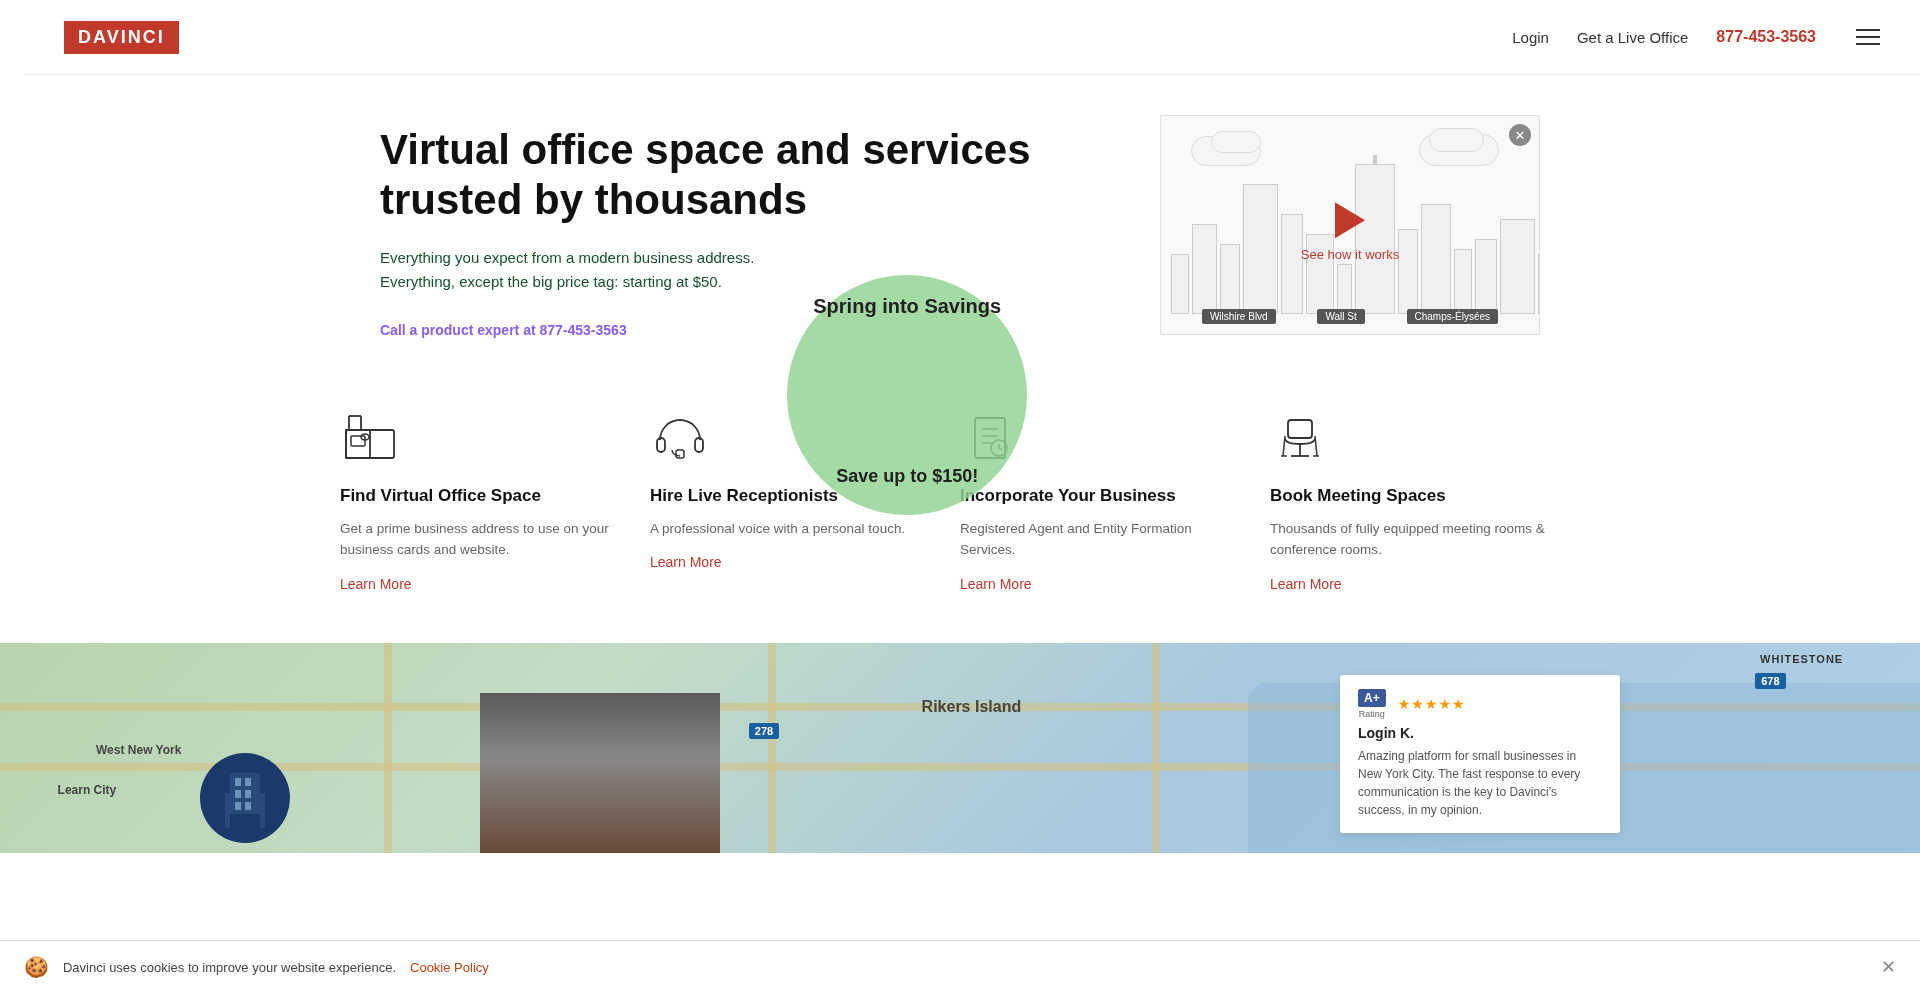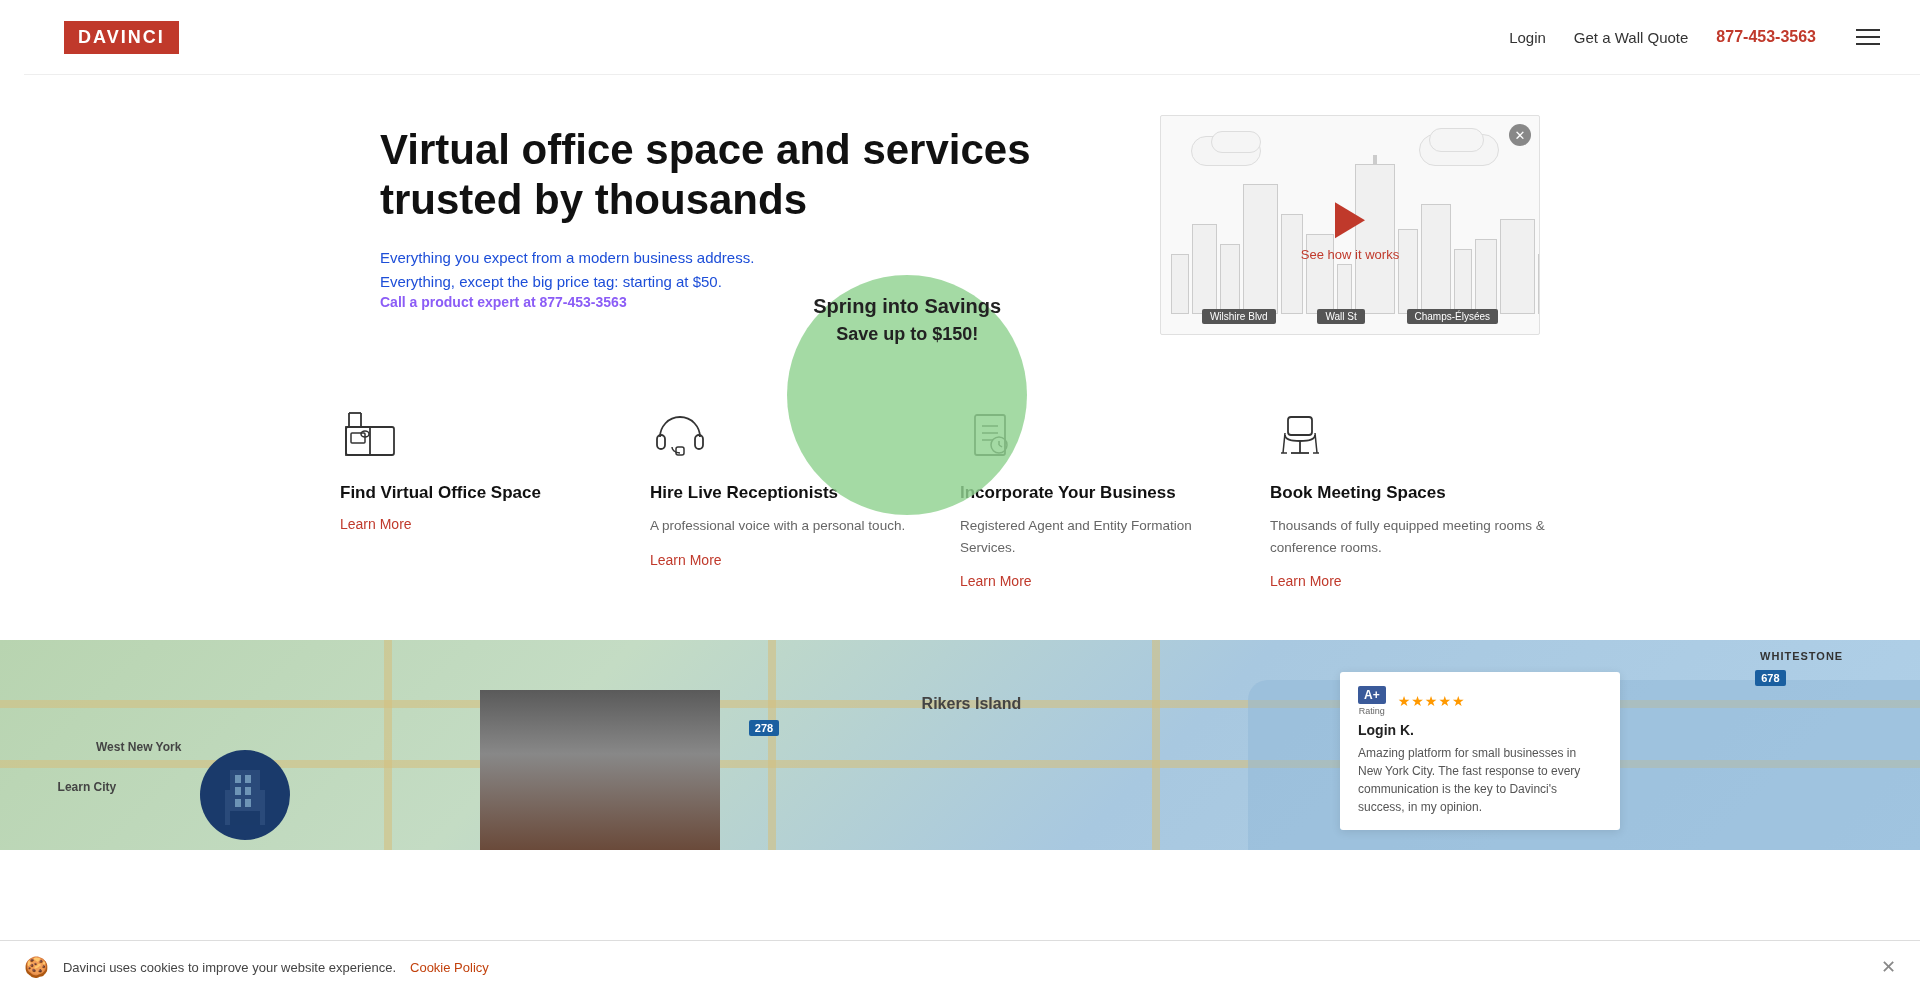--- a/index.html
+++ b/index.html
@@ -70,22 +70,23 @@
     }
     .hero-title {
       font-size: 42px;
       font-weight: 900;
       line-height: 1.2;
       color: #111;
       margin-bottom: 20px;
     }
     .hero-subtitle {
       font-size: 15px;
-      color: #1d4ed8;
+      color: #14532d;
       line-height: 1.6;
+      margin-bottom: 28px;
     }
     .search-bar {
       display: flex;
       align-items: center;
       border: 1.5px solid #ddd;
       border-radius: 3px;
       overflow: hidden;
       max-width: 580px;
       margin-bottom: 16px;
     }
@@ -231,21 +232,21 @@
       top: 280px;
       left: 50%;
       transform: translateX(-50%);
       width: 240px;
       height: 240px;
       background: rgba(144, 210, 144, 0.82);
       border-radius: 50%;
       display: flex;
       flex-direction: column;
       align-items: center;
-      justify-content: flex-start;
+      justify-content: space-between;
       text-align: center;
       padding: 20px;
       z-index: 10;
     }
     .promo-title {
       font-size: 20px;
       font-weight: bold;
       color: #222;
       margin-bottom: 6px;
     }
@@ -404,21 +405,21 @@
     
     svg { display: block; }
   </style>
 </head>
 <body>
 
 <header class="header">
   <div class="logo">DAVINCI</div>
   <nav class="header-nav">
     <a href="#">Login</a>
-    <a href="#">Get a Wall Quote</a>
+    <a href="#">Get a Live Office</a>
     <span class="header-phone">877-453-3563</span>
     <div class="hamburger">
       <span></span>
         <span></span>
         <span></span>
     </div>
   </nav>
 </header>
 
 <section style="position:relative; max-width:1320px; margin:0 auto; padding: 0 40px;">
@@ -493,20 +494,21 @@
         <rect x="5" y="18" width="48" height="28" rx="2" stroke="#333" stroke-width="1.8" fill="none"></rect>
         <rect x="5" y="18" width="24" height="28" stroke="#333" stroke-width="1.8" fill="none"></rect>
         <rect x="10" y="24" width="14" height="10" rx="1" stroke="#333" stroke-width="1.5" fill="none"></rect>
         <rect x="20" y="22" width="8" height="6" rx="4" stroke="#333" stroke-width="1.5" fill="none"></rect>
         <line x1="8" y1="4" x2="8" y2="18" stroke="#333" stroke-width="1.8"></line>
         <line x1="20" y1="4" x2="20" y2="18" stroke="#333" stroke-width="1.8"></line>
         <line x1="8" y1="4" x2="20" y2="4" stroke="#333" stroke-width="1.8"></line>
       </svg>
     </div>
     <div class="feature-title">Find Virtual Office Space</div>
+    <div class="feature-desc">Get a prime business address to use on your business cards and website.</div>
     <a href="#" class="feature-link">Learn More</a>
   </div>
 
   <div class="feature-item">
     <div class="feature-icon">
       <svg width="56" height="52" viewBox="0 0 56 52" fill="none">
         <path d="M28 8 C16 8 8 18 8 28" stroke="#333" stroke-width="1.8" fill="none"></path>
         <path d="M28 8 C40 8 48 18 48 28" stroke="#333" stroke-width="1.8" fill="none"></path>
         <rect x="5" y="26" width="8" height="14" rx="4" stroke="#333" stroke-width="1.8" fill="none"></rect>
         <rect x="43" y="26" width="8" height="14" rx="4" stroke="#333" stroke-width="1.8" fill="none"></rect>

